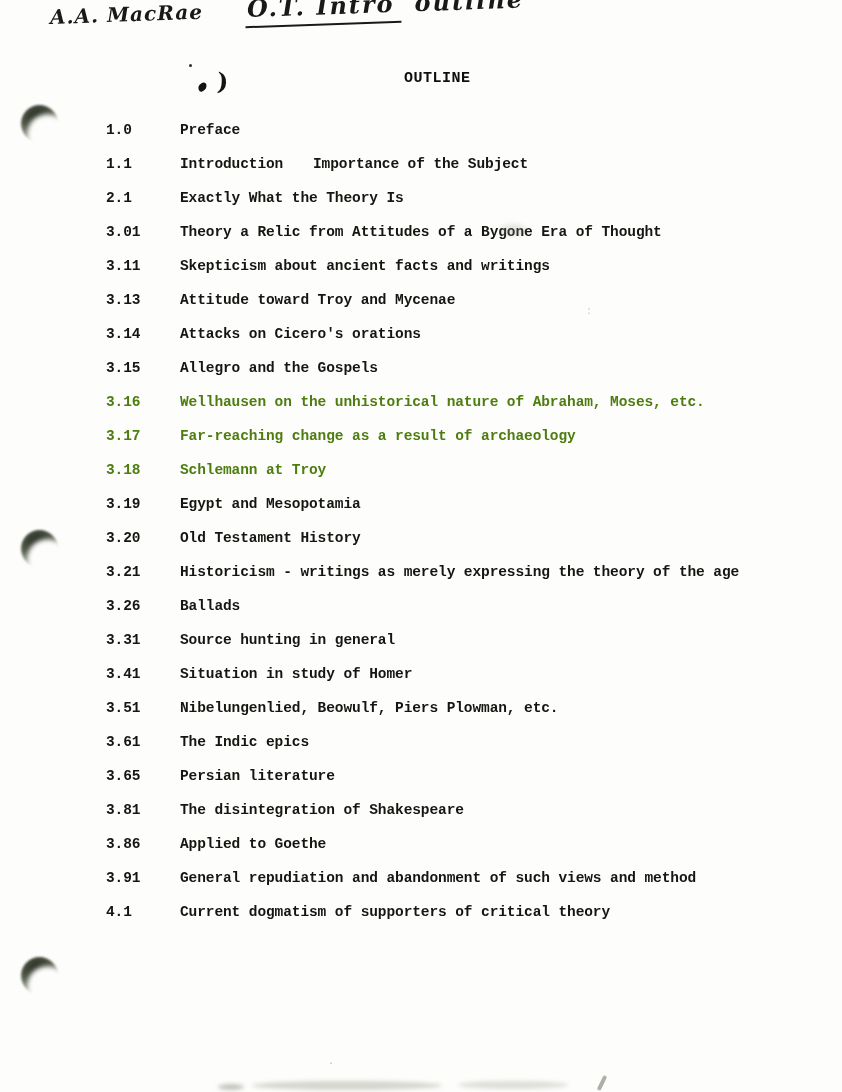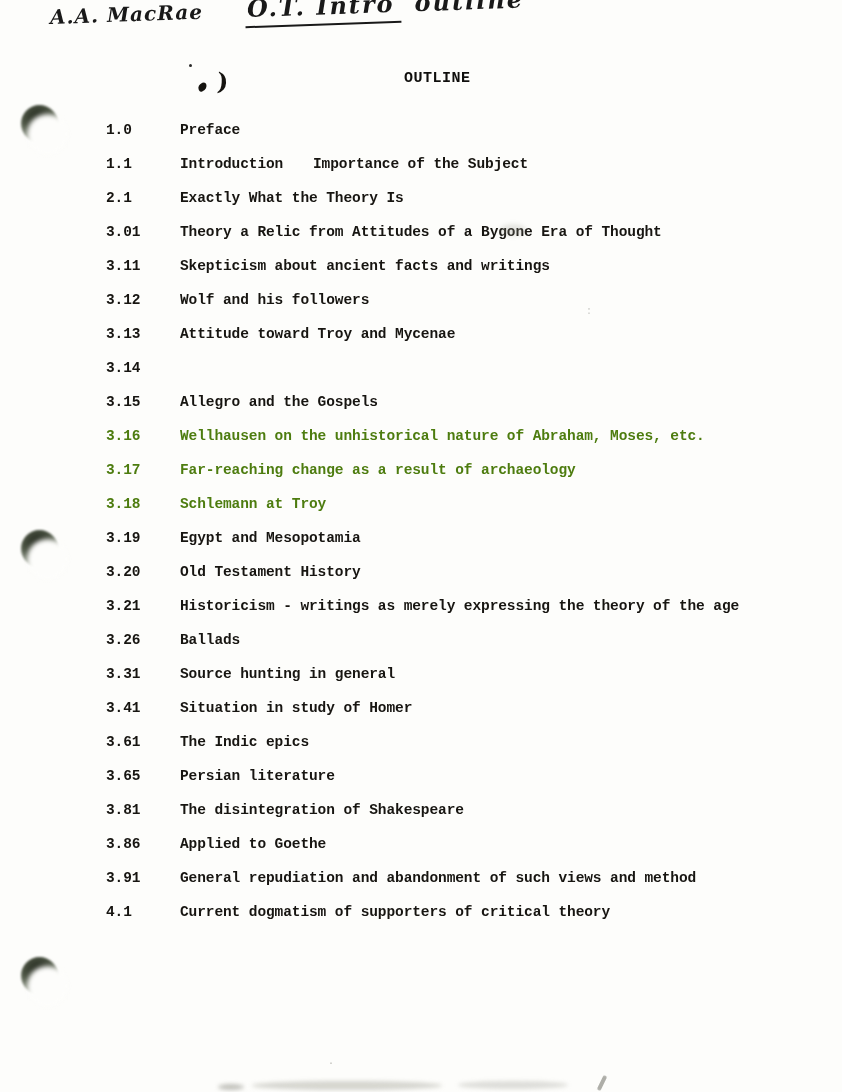--- a/index.html
+++ b/index.html
@@ -101,33 +101,33 @@
   <span class="ink-paren">)</span>
 
   <div class="title">OUTLINE</div>
 
   <div class="rows" id="rows">
       <div class="row"><span class="num">1.0</span><span class="txt">Preface</span></div>
       <div class="row"><span class="num">1.1</span><span class="txt">Introduction</span><span class="txt2">Importance of the Subject</span></div>
       <div class="row"><span class="num">2.1</span><span class="txt">Exactly What the Theory Is</span></div>
       <div class="row"><span class="num">3.01</span><span class="txt">Theory a Relic from Attitudes of a Bygone Era of Thought</span></div>
       <div class="row"><span class="num">3.11</span><span class="txt">Skepticism about ancient facts and writings</span></div>
-      <div class="row"><span class="num">3.12</span><span class="txt">Wolf and his followers</span></div>
       <div class="row"><span class="num">3.13</span><span class="txt">Attitude toward Troy and Mycenae</span></div>
-      <div class="row"><span class="num">3.14</span></div>
+      <div class="row"><span class="num">3.14</span><span class="txt">Attacks on Cicero's orations</span></div>
       <div class="row"><span class="num">3.15</span><span class="txt">Allegro and the Gospels</span></div>
       <div class="row light"><span class="num">3.16</span><span class="txt">Wellhausen on the unhistorical nature of Abraham, Moses, etc.</span></div>
       <div class="row light"><span class="num">3.17</span><span class="txt">Far-reaching change as a result of archaeology</span></div>
       <div class="row light"><span class="num">3.18</span><span class="txt">Schlemann at Troy</span></div>
       <div class="row"><span class="num">3.19</span><span class="txt">Egypt and Mesopotamia</span></div>
       <div class="row"><span class="num">3.20</span><span class="txt">Old Testament History</span></div>
       <div class="row"><span class="num">3.21</span><span class="txt">Historicism - writings as merely expressing the theory of the age</span></div>
       <div class="row"><span class="num">3.26</span><span class="txt">Ballads</span></div>
       <div class="row"><span class="num">3.31</span><span class="txt">Source hunting in general</span></div>
       <div class="row"><span class="num">3.41</span><span class="txt">Situation in study of Homer</span></div>
+      <div class="row"><span class="num">3.51</span><span class="txt">Nibelungenlied, Beowulf, Piers Plowman, etc.</span></div>
       <div class="row"><span class="num">3.61</span><span class="txt">The Indic epics</span></div>
       <div class="row"><span class="num">3.65</span><span class="txt">Persian literature</span></div>
       <div class="row"><span class="num">3.81</span><span class="txt">The disintegration of Shakespeare</span></div>
       <div class="row"><span class="num">3.86</span><span class="txt">Applied to Goethe</span></div>
       <div class="row"><span class="num">3.91</span><span class="txt">General repudiation and abandonment of such views and method</span></div>
       <div class="row"><span class="num">4.1</span><span class="txt">Current dogmatism of supporters of critical theory</span></div>
     </div>
 
   <span class="speck speck-1">:</span>
   <span class="speck speck-2">.</span>

